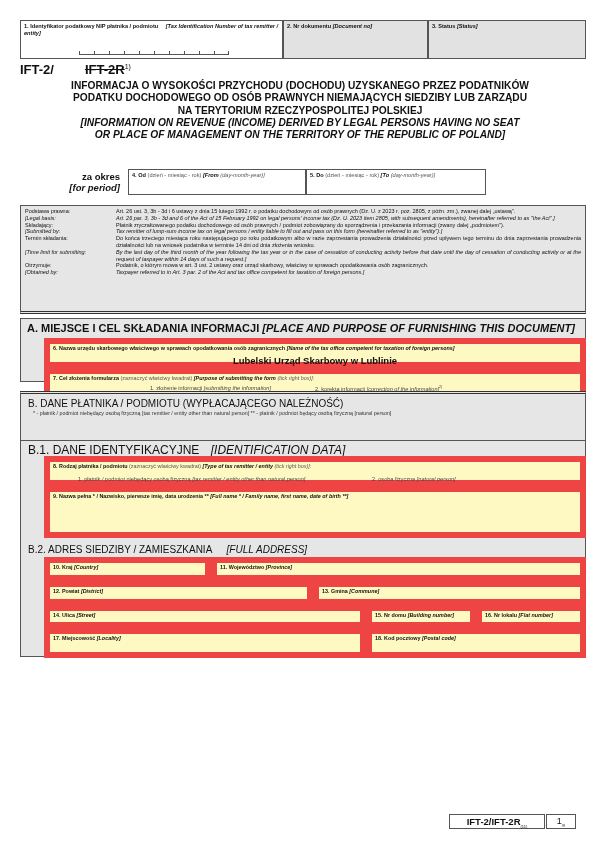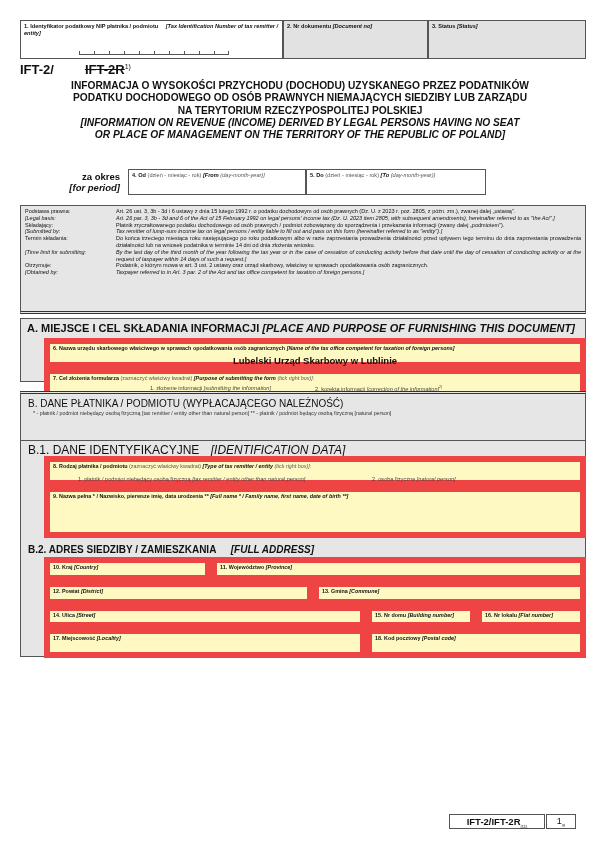--- a/index.html
+++ b/index.html
@@ -194,21 +194,21 @@
     </div>
   </div>
 
   <div class="field" style="left:23px;top:92px;width:542px;height:52px;">
     <div class="fieldlbl">
       <span>9. Nazwa pełna * / Nazwisko, pierwsze imię, data urodzenia **</span>
       <i>[Full name * / Family name, first name, date of birth **]</i>
     </div>
   </div>
 
-  <div style="position:absolute;left:0;top:148px;width:564px;font-size:10px;padding:2px 0 0 7px;font-weight:bold;">
+  <div style="position:absolute;left:0;top:148px;width:564px;font-size:10px;padding:2px 0 0 7px;">
     <span>B.2. ADRES SIEDZIBY / ZAMIESZKANIA</span>
     <i style="padding-left:12px">[FULL ADDRESS]</i>
   </div>
 
   <div class="field" style="left:23px;top:163px;width:167px;height:24px;">
     <div class="fieldlbl"><span>10. Kraj</span> <i>[Country]</i></div>
   </div>
   <div class="field" style="left:190px;top:163px;width:375px;height:24px;">
     <div class="fieldlbl"><span>11. Województwo</span> <i>[Province]</i></div>
   </div>

